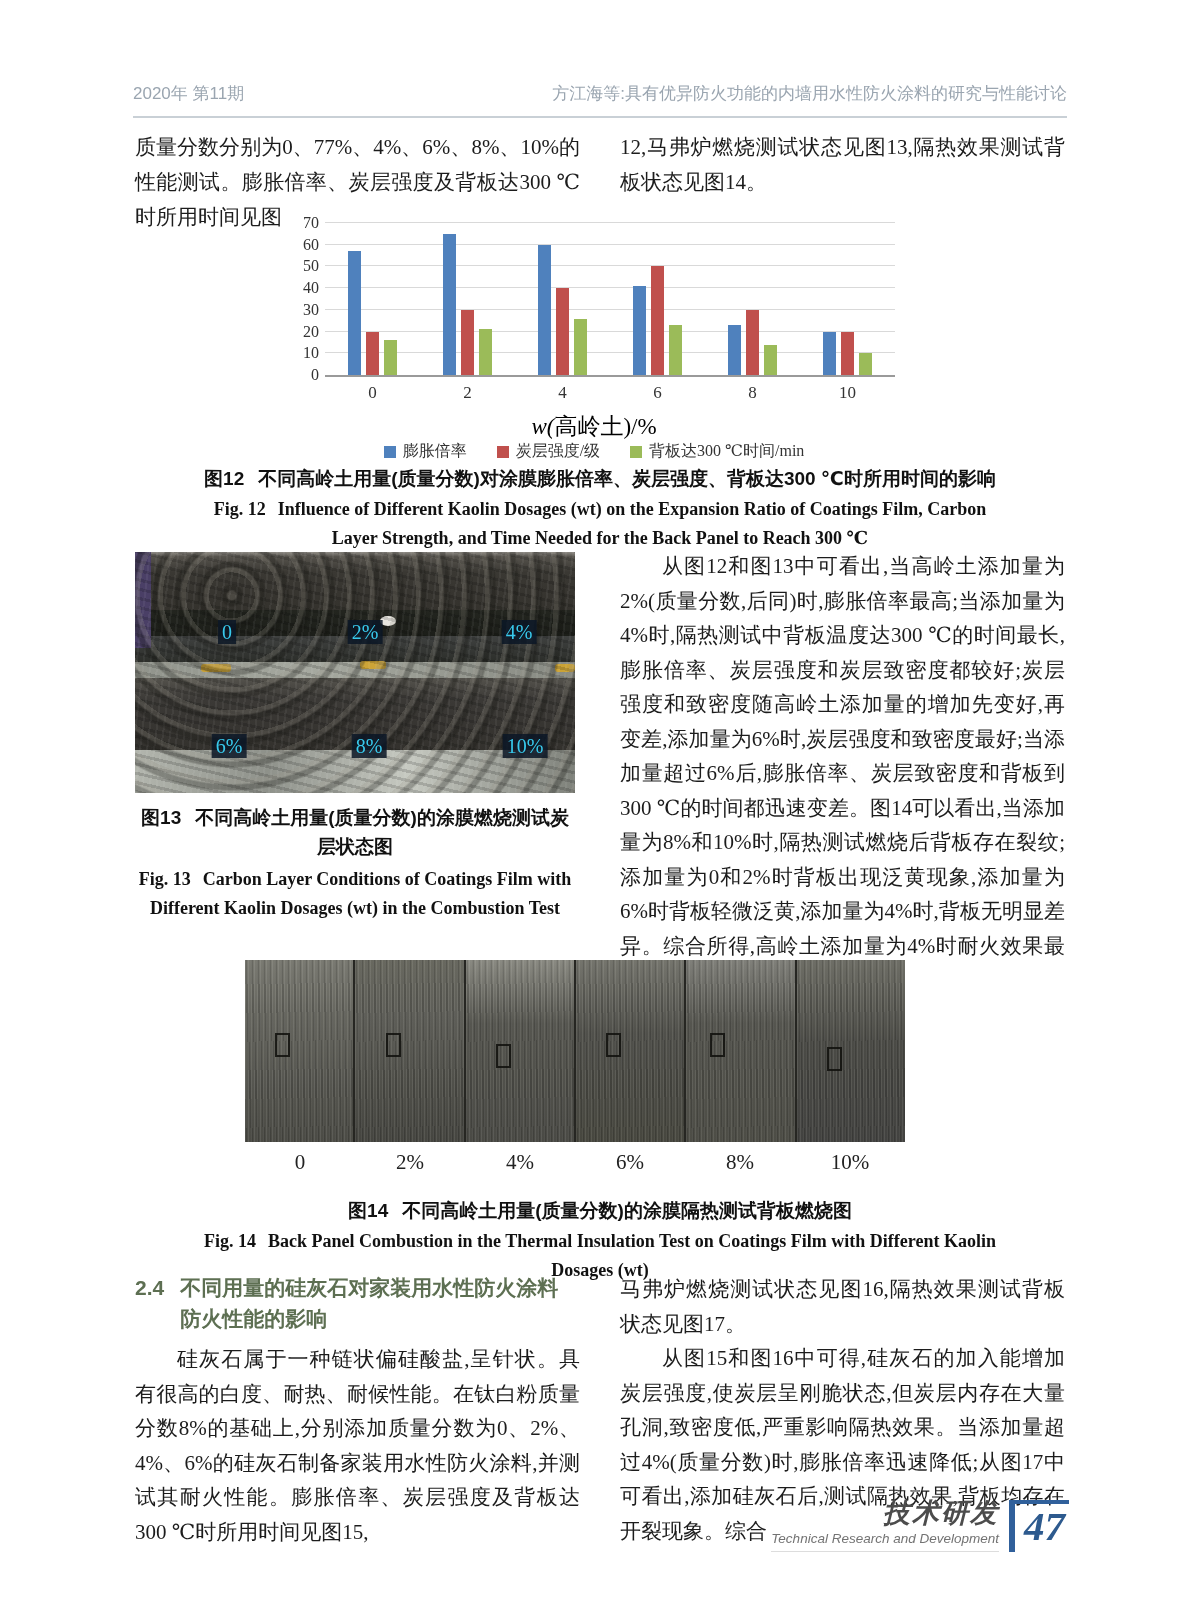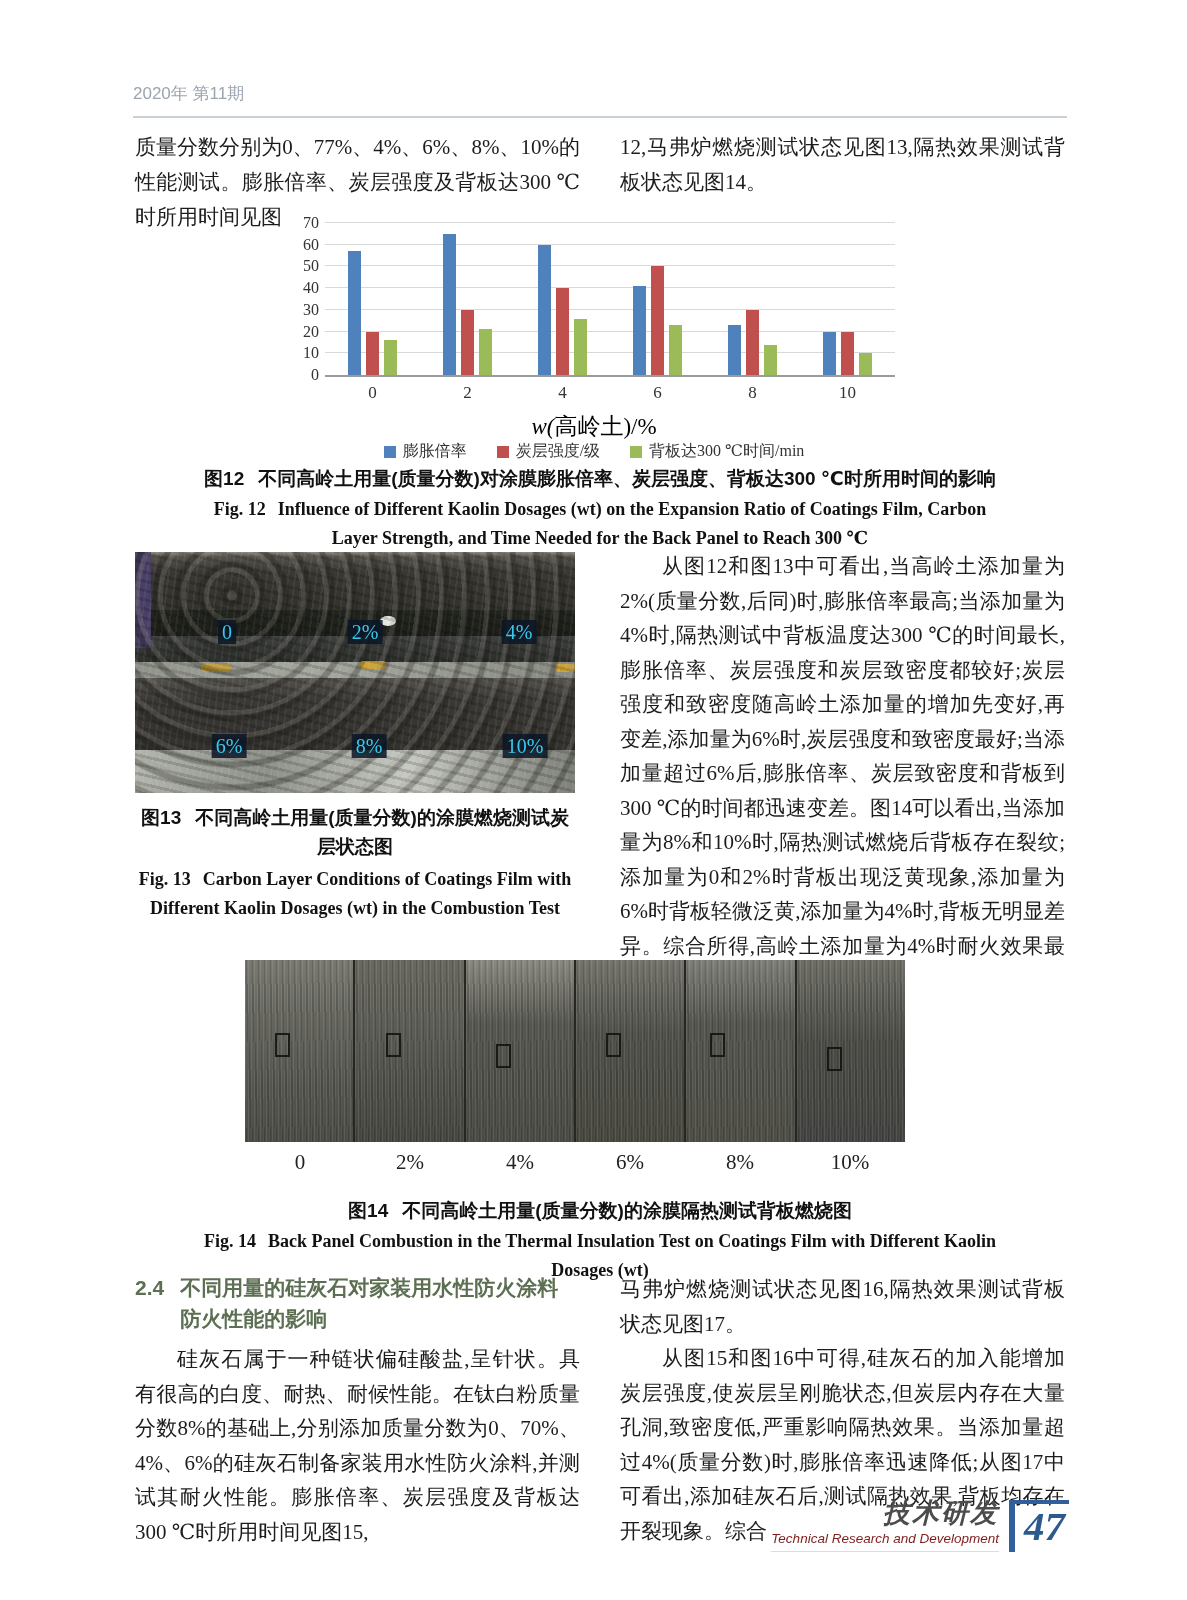--- a/index.html
+++ b/index.html
@@ -88,33 +88,34 @@
   
   .sec-heading{display:flex;gap:16px;color:#5d6f52;font-family:"Liberation Sans","DejaVu Sans",sans-serif;
       font-weight:700;font-size:21px;line-height:31px;}
   .sec-title{width:385px;}
 
   
   .footer{position:absolute;right:118px;bottom:48px;display:flex;align-items:flex-end;}
   .footer-text{text-align:right;border-bottom:1px solid #ddd;padding-bottom:5px;font-style:italic;}
   .footer-zh{font-size:27px;font-weight:700;color:#4c4c4c;letter-spacing:2px;
       font-family:"Liberation Sans","DejaVu Sans",sans-serif;line-height:30px;}
-  .footer-en{font-size:13.5px;color:#7f1d1d;font-family:"Liberation Sans","DejaVu Sans",sans-serif;margin-top:3px;}
+  .footer-en{font-size:13.5px;color:#737373;font-family:"Liberation Sans","DejaVu Sans",sans-serif;margin-top:3px;}
   .footer-mark{margin-left:10px;border-left:6px solid #30609b;border-top:4px solid #30609b;
       height:44px;padding:4px 4px 0 9px;display:flex;align-items:flex-start;}
   .footer-num{font-size:41px;font-style:italic;font-weight:700;color:#2d5a8e;line-height:36px;
       font-family:"Liberation Serif","DejaVu Serif",serif;}
 </style>
 </head>
 <body>
 
 <div class="page">
 
   <div class="header">
     <span>2020年 第11期</span>
+    <span>方江海等:具有优异防火功能的内墙用水性防火涂料的研究与性能讨论</span>
   </div>
 
   <div class="col-left para" style="top:130px;">质量分数分别为0、77%、4%、6%、8%、10%的性能测试。膨胀倍率、炭层强度及背板达300 ℃时所用时间见图</div>
   <div class="col-right para" style="top:130px;">12,马弗炉燃烧测试状态见图13,隔热效果测试背板状态见图14。</div>
 
   <div class="chart">
     <div class="plot" id="plot">
         <div class="ytick" style="bottom: calc(0% - 9px);">0</div>
         <div class="gridline" style="bottom: 14.2857%;"></div>
         <div class="ytick" style="bottom: calc(14.2857% - 9px);">10</div>
@@ -262,21 +263,21 @@
     <div class="cap-en">
       <span class="cap-label">Fig. 14</span><span>Back Panel Combustion in the Thermal Insulation Test on Coatings Film with Different Kaolin Dosages (wt)</span>
     </div>
   </div>
 
   <div class="col-left" style="top:1272px;">
     <div class="sec-heading">
       <span class="sec-num">2.4</span>
       <span class="sec-title">不同用量的硅灰石对家装用水性防火涂料防火性能的影响</span>
     </div>
-    <div class="para tight indent" style="margin-top:8px;">硅灰石属于一种链状偏硅酸盐,呈针状。具有很高的白度、耐热、耐候性能。在钛白粉质量分数8%的基础上,分别添加质量分数为0、70%、4%、6%的硅灰石制备家装用水性防火涂料,并测试其耐火性能。膨胀倍率、炭层强度及背板达300 ℃时所用时间见图15,</div>
+    <div class="para tight indent" style="margin-top:8px;">硅灰石属于一种链状偏硅酸盐,呈针状。具有很高的白度、耐热、耐候性能。在钛白粉质量分数8%的基础上,分别添加质量分数为0、2%、4%、6%的硅灰石制备家装用水性防火涂料,并测试其耐火性能。膨胀倍率、炭层强度及背板达300 ℃时所用时间见图15,</div>
   </div>
   <div class="col-right" style="top:1272px;">
     <div class="para tight">马弗炉燃烧测试状态见图16,隔热效果测试背板状态见图17。</div>
     <div class="para tight indent">从图15和图16中可得,硅灰石的加入能增加炭层强度,使炭层呈刚脆状态,但炭层内存在大量孔洞,致密度低,严重影响隔热效果。当添加量超过4%(质量分数)时,膨胀倍率迅速降低;从图17中可看出,添加硅灰石后,测试隔热效果,背板均存在开裂现象。综合</div>
   </div>
 
   <div class="footer">
     <div class="footer-text">
       <div class="footer-zh">技术研发</div>
       <div class="footer-en">Technical Research and Development</div>

